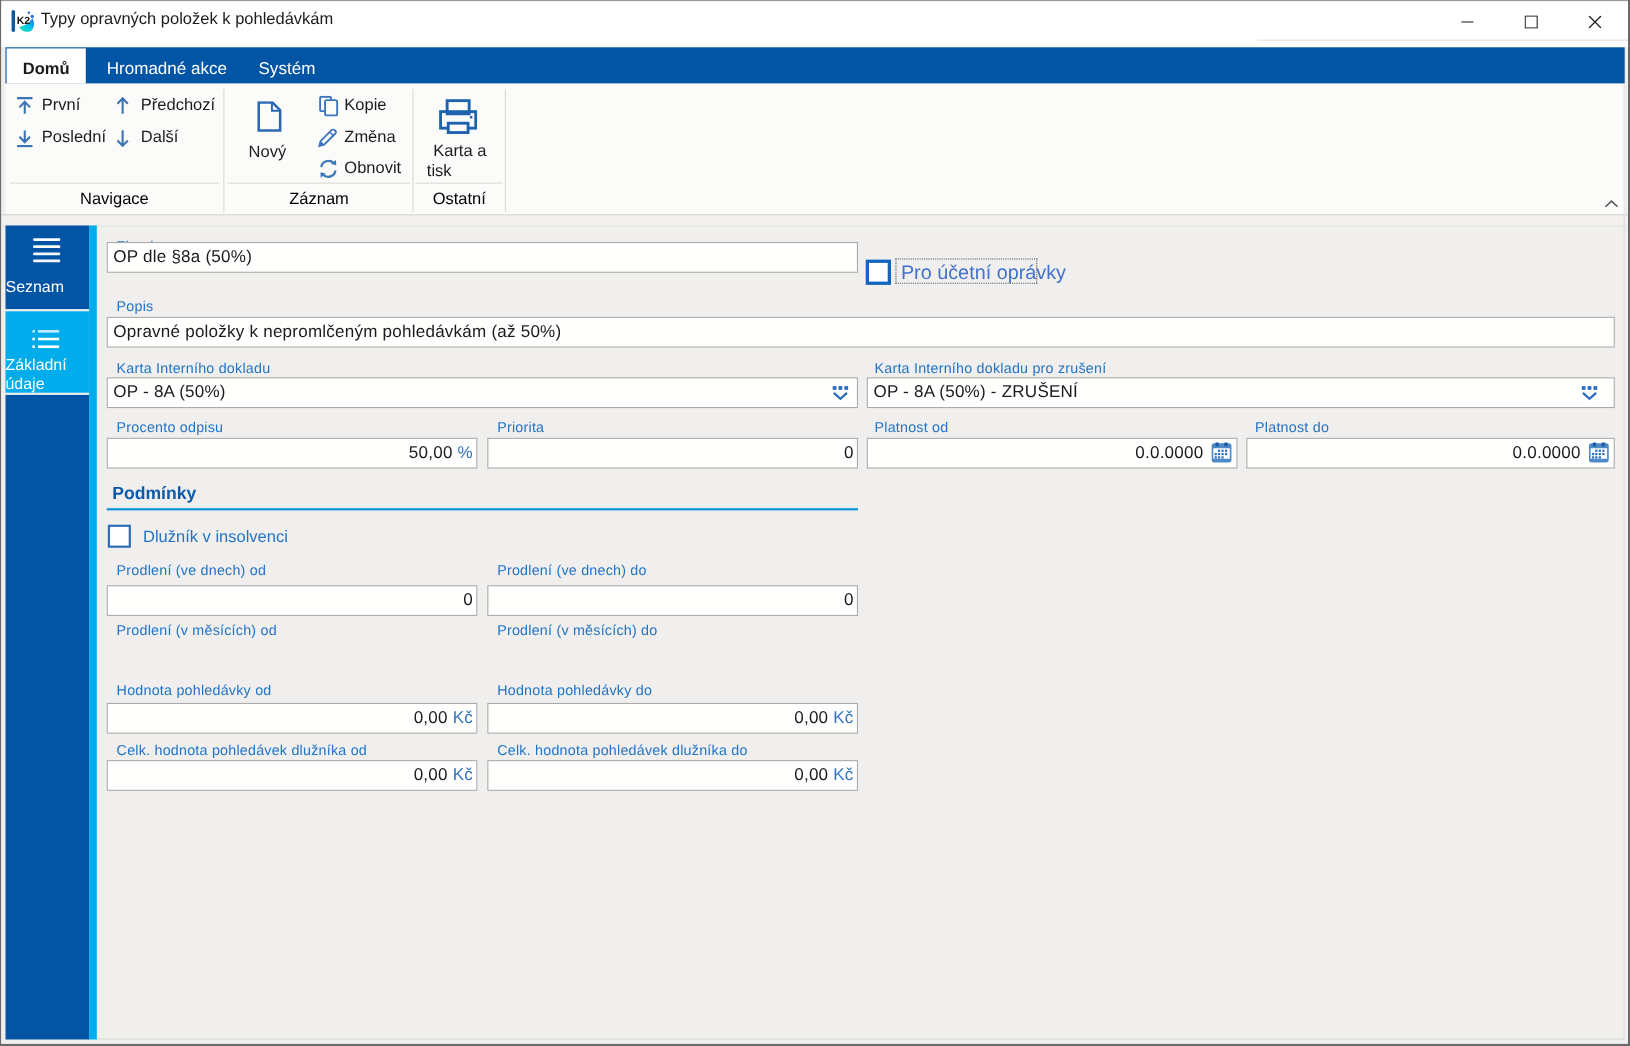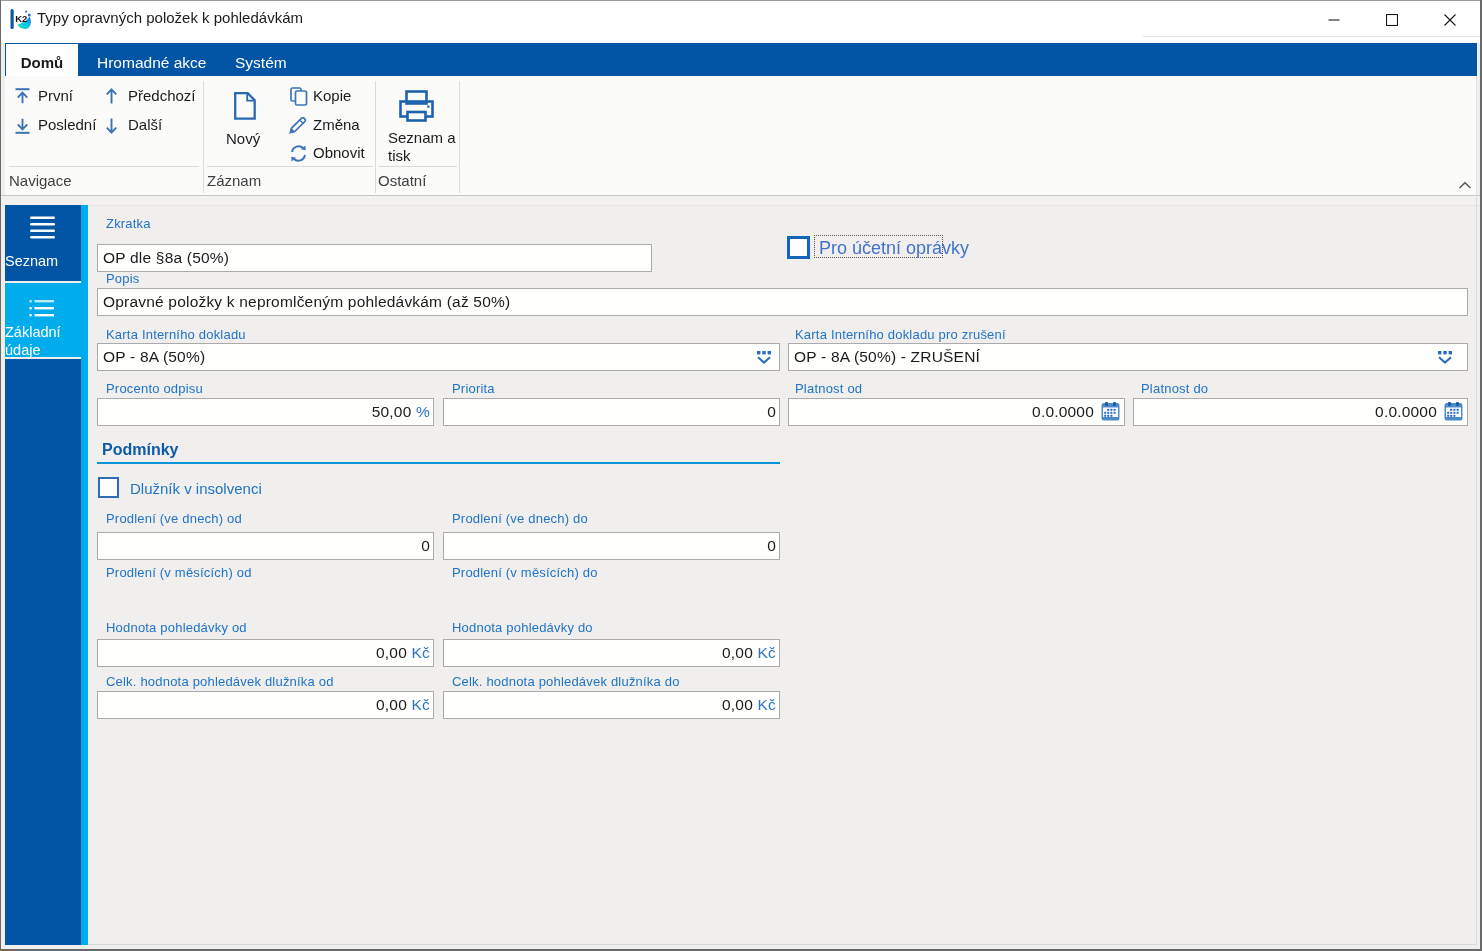--- a/index.html
+++ b/index.html
@@ -18,21 +18,21 @@
 #qline { left:1143px; top:36px; width:337px; height:1px; background:#e2e2e2; }
 
 #tabbar { left:5px; top:43px; width:1472px; height:33px; background:#0254a4; }
 .tabtx { top:43px; height:36px; padding-top:3px; line-height:34px; font-size:15.5px; color:#ffffff; white-space:nowrap; }
 #tabHome { left:6px; top:44px; width:72px; height:32px; background:#ffffff; color:#1a1a1a; font-weight:bold; padding-top:4px; line-height:30px; font-size:15px; text-align:center; }
 
 #ribbon { left:5px; top:76px; width:1472px; height:119px; background:#fbfbfa; }
 #ribline { left:1px; top:195px; width:1480px; height:1px; background:#c6c6c4; }
 .vsep { top:81px; width:1px; height:112px; background:#dadad8; }
 .hsep { top:166px; height:1px; background:#dadad8; }
-.glabel { top:170px; height:22px; line-height:22px; font-size:15px; color:#404040; text-align:left; }
+.glabel { top:170px; height:22px; line-height:22px; font-size:15px; color:#000000; text-align:center; }
 .rt { font-size:15px; color:#1c1c1c; white-space:nowrap; }
 
 #content { left:1px; top:196px; width:1480px; height:749px; background:#f0efee; }
 #cline { left:1476px; top:196px; width:1px; height:749px; background:#dcdcda; }
 
 .sb { left:5px; width:76px; }
 #sbStripe { left:81px; top:205px; width:7px; height:740px; background:#00aceb; }
 #sbSeznam { top:205px; height:76px; background:#0254a4; }
 #sbZakl { top:283px; height:74px; background:#00aceb; }
 #sbRest { top:359px; height:586px; background:#0254a4; }
@@ -144,21 +144,21 @@
       <path d="M1.6,16.6 l-0.3,-4.9 4.9,1.1 z" fill="#3c76ba"></path>
     </svg>
   <div class="abs rt" style="left:313px;top:144px">Obnovit</div>
 
   <svg style="left:399px;top:89px" width="35" height="33" viewBox="0 0 35 33">
     <rect x="7.5" y="2.5" width="20" height="12" stroke="#1d62ae" stroke-width="2.6" fill="none"></rect>
     <rect x="1.5" y="12.5" width="32" height="15" stroke="#1d62ae" stroke-width="2.6" fill="none"></rect>
     <rect x="8.5" y="23" width="18" height="8.5" stroke="#1d62ae" stroke-width="2.6" fill="#fbfbfa"></rect>
     <rect x="28.2" y="16.5" width="2.2" height="2.2" fill="#1d62ae"></rect>
   </svg>
-  <div class="abs rt" style="left:388px;top:129px;width:60px;text-align:center">Seznam a</div>
+  <div class="abs rt" style="left:388px;top:129px;width:60px;text-align:center">Karta a</div>
   <div class="abs rt" style="left:388px;top:147px;width:60px;text-align:left">tisk</div>
   <svg style="left:1458px;top:181px" width="14" height="9" viewBox="0 0 14 9">
       <path d="M1.5,7 L7,1.8 L12.5,7" stroke="#555" stroke-width="1.4" fill="none"></path>
     </svg>
 
   <div class="abs" id="content"></div>
   <div class="abs" style="left:1px;top:196px;width:1480px;height:9px;background:#f2f1f0"></div>
   <div class="abs" style="left:1px;top:205px;width:1480px;height:1px;background:#e4e4e2"></div>
   <div class="abs" id="cline"></div>
   <div class="abs" style="left:1476px;top:76px;width:1px;height:120px;background:#e2e2e0"></div>
@@ -201,21 +201,21 @@
   <div class="abs lb" style="left:1141px;top:381px">Platnost do</div>
   <div class="abs lb" style="left:106px;top:511px">Prodlení (ve dnech) od</div>
   <div class="abs lb" style="left:452px;top:511px">Prodlení (ve dnech) do</div>
   <div class="abs lb" style="left:106px;top:565px">Prodlení (v měsících) od</div>
   <div class="abs lb" style="left:452px;top:565px">Prodlení (v měsících) do</div>
   <div class="abs lb" style="left:106px;top:620px">Hodnota pohledávky od</div>
   <div class="abs lb" style="left:452px;top:620px">Hodnota pohledávky do</div>
   <div class="abs lb" style="left:106px;top:674px">Celk. hodnota pohledávek dlužníka od</div>
   <div class="abs lb" style="left:452px;top:674px">Celk. hodnota pohledávek dlužníka do</div>
 
-  <div class="abs inp" style="left:97px;top:244px;width:555px;">OP dle §8a (50%)</div>
+  <div class="abs inp" style="left:97px;top:220px;width:683px;">OP dle §8a (50%)</div>
   <div class="abs" id="focusrect"></div>
   <div id="cb1"></div>
   <div id="cb1lab">Pro účetní oprávky</div>
   <div class="abs inp" style="left:97px;top:288px;width:1371px;">Opravné položky k nepromlčeným pohledávkám (až 50%)</div>
   <div class="abs inp" style="left:97px;top:343px;width:683px;">OP - 8A (50%)</div>
   <div class="abs inp" style="left:788px;top:343px;width:680px;">OP - 8A (50%) - ZRUŠENÍ</div>
   <svg style="left:756px;top:351px" width="16" height="13" viewBox="0 0 16 13">
     <rect x="1" y="0" width="3.4" height="3.4" fill="#2a6cc0"></rect>
       <rect x="6.3" y="0" width="3.4" height="3.4" fill="#2a6cc0"></rect>
       <rect x="11.6" y="0" width="3.4" height="3.4" fill="#2a6cc0"></rect>

